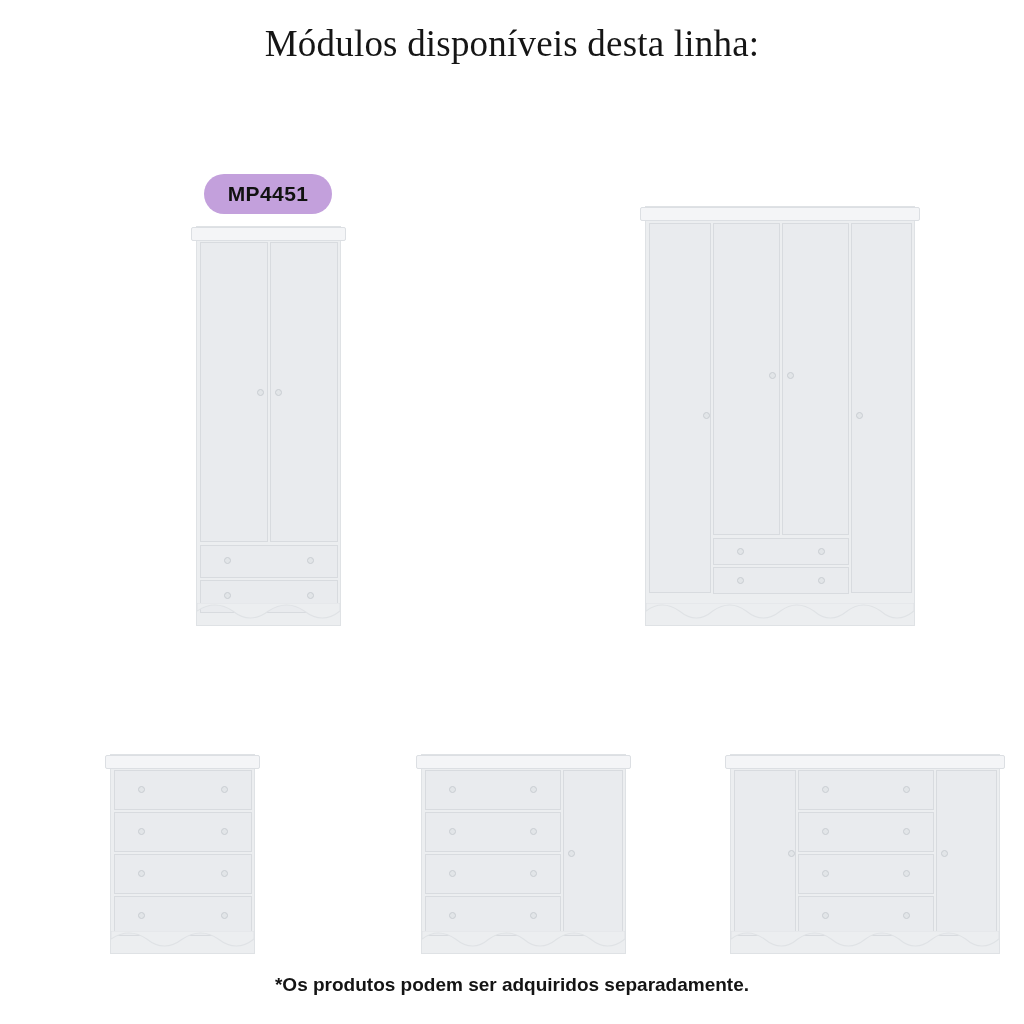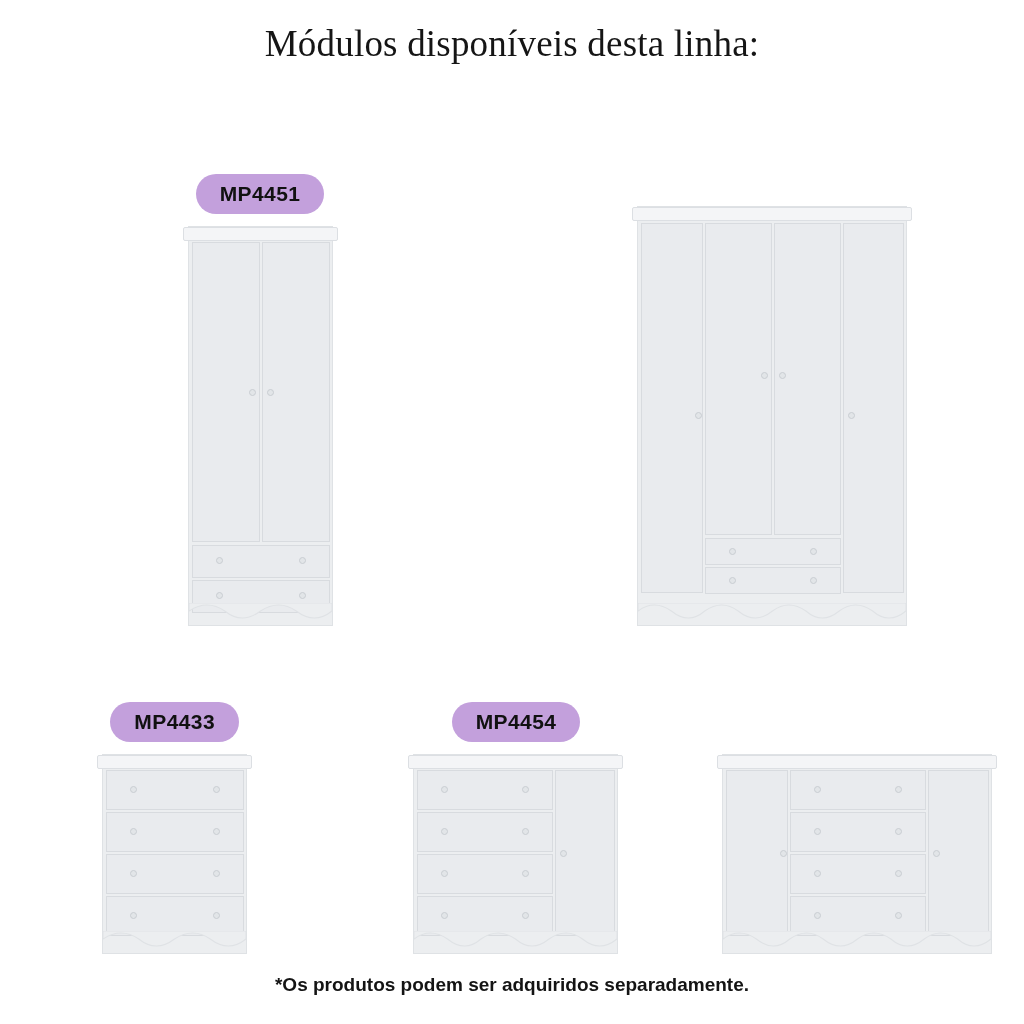--- a/index.html
+++ b/index.html
@@ -23,21 +23,21 @@
     font-weight: 400;
     letter-spacing: 0.2px;
     color: #151515;
     margin: 22px 0 0 0;
     padding: 0;
   }
 
   .grid {
     position: absolute;
     top: 96px;
-    left: 4px;
+    left: 12px;
     width: 960px;
     text-align: right;
   }
 
   .row {
     display: flex;
     justify-content: space-around;
     align-items: flex-end;
     width: 1024px;
   }
@@ -194,21 +194,20 @@
           </div>
         </div>
       </div>
     </div>
 
   </div>
 
   <div class="row row-2">
 
     <div class="cell">
-      <div class="badge">MP4433</div>
       <div class="furn-wrap">
         <div class="body" style="width:145px;height:200px;">
           <div class="top-cap"></div>
           <div class="drawer" style="left:3px;top:15px;width:138px;height:40px;"></div>
           <div class="knob" style="left:27px;top:31px;"></div>
           <div class="knob" style="left:110px;top:31px;"></div>
           <div class="drawer" style="left:3px;top:57px;width:138px;height:40px;"></div>
           <div class="knob" style="left:27px;top:73px;"></div>
           <div class="knob" style="left:110px;top:73px;"></div>
           <div class="drawer" style="left:3px;top:99px;width:138px;height:40px;"></div>
@@ -220,21 +219,20 @@
           <div class="skirt">
             <svg viewBox="0 0 140 22" preserveAspectRatio="none">
               <path d="M0 0 L140 0 L140 8 Q123 22 105 8 Q88 -4 70 8 Q52 22 35 8 Q18 -4 0 8 Z" fill="#eceef0" stroke="#dfe2e5" stroke-width="1"></path>
             </svg>
           </div>
         </div>
       </div>
     </div>
 
     <div class="cell">
-      <div class="badge">MP4454</div>
       <div class="furn-wrap">
         <div class="body" style="width:205px;height:200px;">
           <div class="top-cap"></div>
           <div class="drawer" style="left:3px;top:15px;width:136px;height:40px;"></div>
           <div class="knob" style="left:27px;top:31px;"></div>
           <div class="knob" style="left:108px;top:31px;"></div>
           <div class="drawer" style="left:3px;top:57px;width:136px;height:40px;"></div>
           <div class="knob" style="left:27px;top:73px;"></div>
           <div class="knob" style="left:108px;top:73px;"></div>
           <div class="drawer" style="left:3px;top:99px;width:136px;height:40px;"></div>

